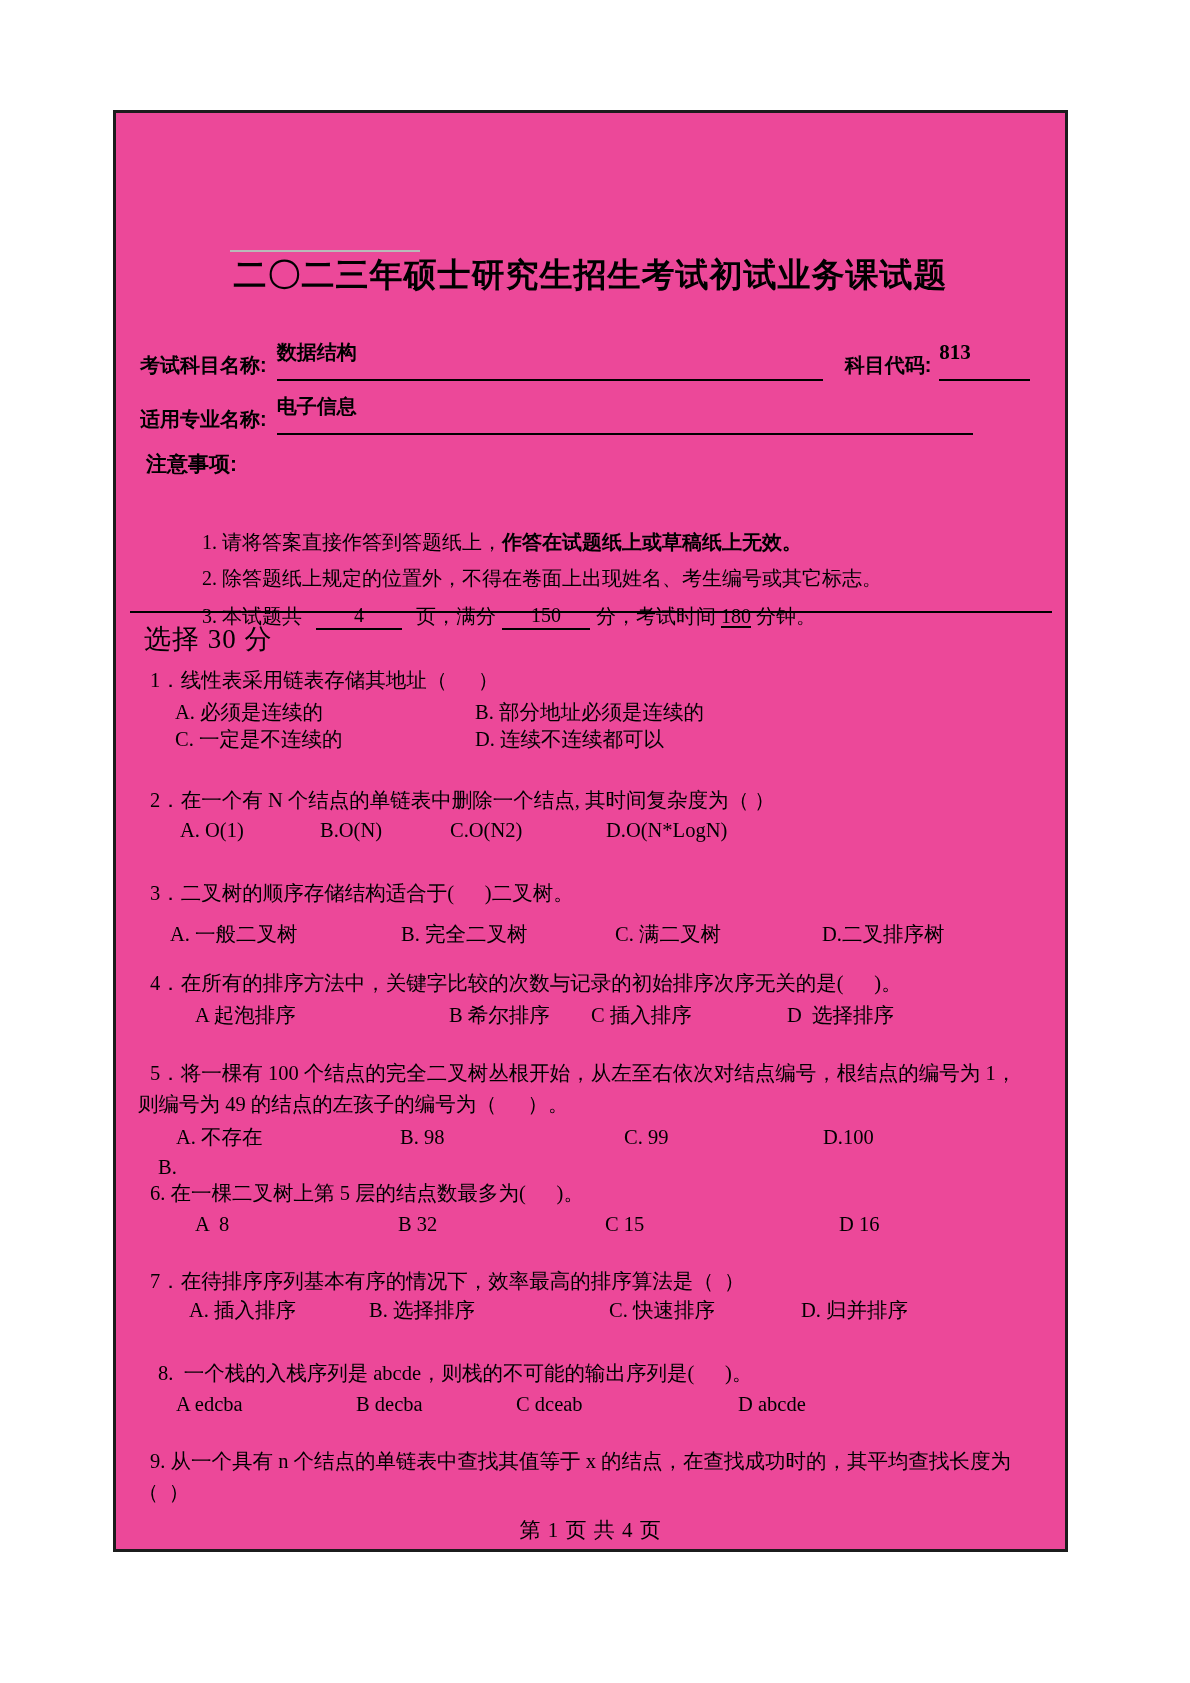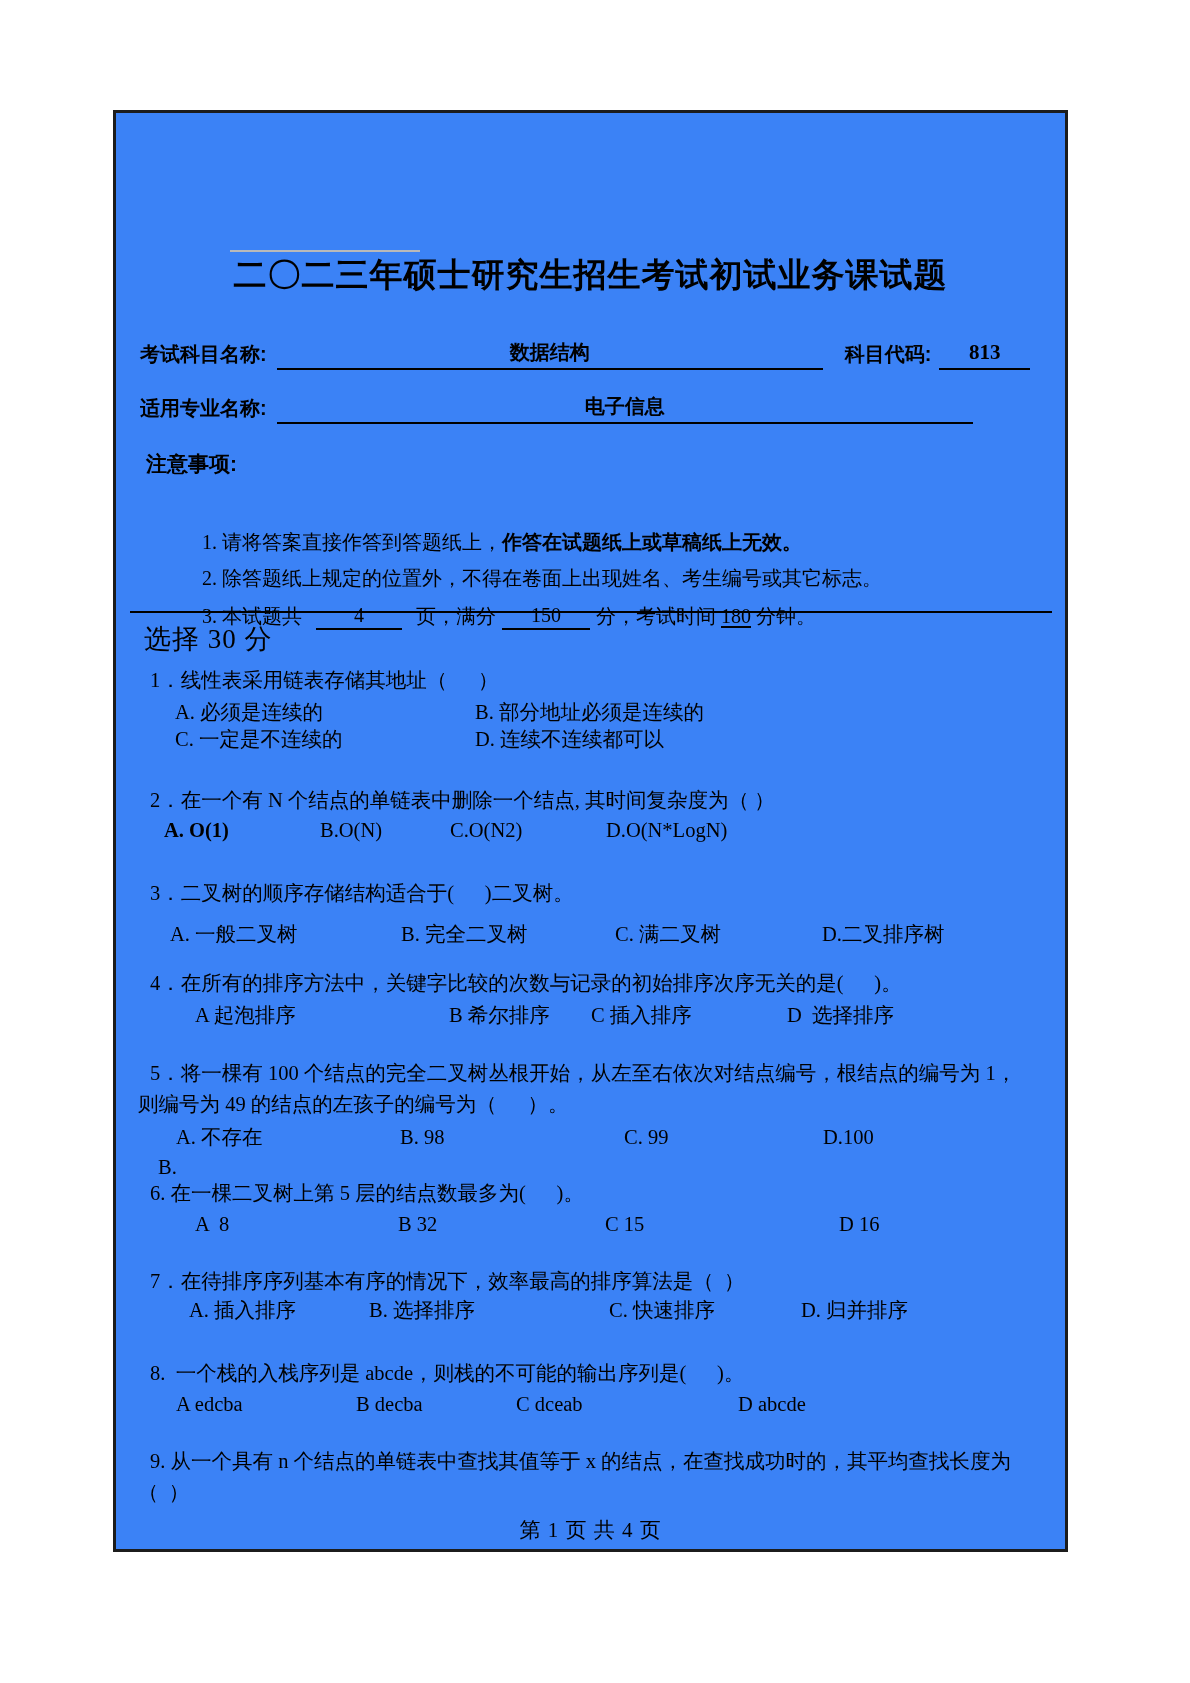--- a/index.html
+++ b/index.html
@@ -6,21 +6,21 @@
   body{
     width:1190px;height:1683px;position:relative;
     font-family:"Liberation Serif","DejaVu Serif",serif;
     color:#000;
     -webkit-font-smoothing:antialiased;
   }
   .page{
     position:absolute;left:113px;top:110px;
     width:949px;height:1436px;
     border:3px solid #1c1c1c;
-    background:#3b82f6;
+    background:#ec4899;
   }
   
   .rule-above-title{
     position:absolute;top:137px;left:114px;width:190px;height:2px;
     background:#b9b9b9;
   }
   .title{
     position:absolute;top:140px;left:0;width:100%;
     text-align:center;
     font-family:"Liberation Sans","DejaVu Sans",sans-serif;
@@ -30,22 +30,22 @@
   
   .field-row{position:absolute;display:flex;align-items:flex-end;font-size:20px;line-height:26px;}
   .row1{top:226px;left:24px;width:910px;}
   .row2{top:280px;left:24px;width:910px;}
   .flabel{
     font-family:"Liberation Sans","DejaVu Sans",sans-serif;
     font-weight:bold;white-space:nowrap;padding-bottom:3px;
   }
   .fvalue{
     font-family:"Liberation Sans","DejaVu Sans",sans-serif;
-    font-weight:bold;text-align:center;
-    border-bottom:2px solid #000;padding-bottom:3px;
+    font-weight:bold;text-align:left;
+    border-bottom:2px solid #000;padding-bottom:14px;
   }
   .subject-line{width:546px;margin-left:10px;}
   .major-line{width:696px;margin-left:10px;}
   .code-label{margin-left:22px;}
   .code-line{
     width:91px;margin-left:8px;
     font-family:"Liberation Serif","DejaVu Serif",serif;font-size:21px;
   }
   
   .notice-heading{
@@ -76,33 +76,33 @@
   .q{position:absolute;left:0;width:100%;font-size:20.5px;}
   .stem{
     padding-left:22px;padding-right:40px;text-indent:12px;
     line-height:31px;white-space:pre-wrap;
   }
   .opts{position:absolute;left:0;width:100%;height:28px;}
   .o{position:absolute;white-space:pre;line-height:28px;}
   .qt1{top:552px;} .q1r1{top:33px;} .q1r2{top:60px;padding-left:29px;}
   .q1o .o1{left:59px;} .q1o .o2{left:359px;}
   .qt2{top:672px;} .q2o{top:31px;}
-  .q2o .o1{left:48px;font-weight:bold;} .q2o .o2{left:204px;} .q2o .o3{left:334px;} .q2o .o4{left:490px;}
+  .q2o .o1{left:64px;} .q2o .o2{left:204px;} .q2o .o3{left:334px;} .q2o .o4{left:490px;}
   .qt3{top:765px;} .q3o{top:32px;margin-top:10px;}
   .q3o .o1{left:54px;} .q3o .o2{left:285px;} .q3o .o3{left:499px;} .q3o .o4{left:706px;}
   .qt4{top:855px;} .q4o{top:33px;}
   .q4o .o1{left:79px;} .q4o .o2{left:289px;margin-left:44px;} .q4o .o3{left:475px;} .q4o .o4{left:671px;}
   .qt5{top:945px;} .q5o{top:65px;}
   .q5o .o1{left:60px;} .q5o .o2{left:284px;} .q5o .o3{left:508px;} .q5o .o4{left:707px;}
   .q5extra{position:absolute;top:95px;left:42px;line-height:28px;}
   .qt6{top:1065px;} .q6o{top:32px;}
   .q6o .o1{left:79px;} .q6o .o2{left:282px;} .q6o .o3{left:489px;} .q6o .o4{left:723px;}
   .qt7{top:1153px;} .q7o{top:30px;text-decoration:underline;}
   .q7o .o1{left:73px;} .q7o .o2{left:253px;} .q7o .o3{left:493px;} .q7o .o4{left:685px;}
-  .qt8{top:1245px;} .q8o{top:32px;}
+  .qt8{top:1245px;padding-left:8px;} .q8o{top:32px;}
   .q8o .o1{left:60px;} .q8o .o2{left:240px;} .q8o .o3{left:400px;} .q8o .o4{left:622px;}
   .qt9{top:1333px;}
   .footer{
     position:absolute;top:1403px;left:0;width:100%;
     text-align:center;font-size:21px;letter-spacing:1px;
   }
 </style>
 </head>
 <body>
 

